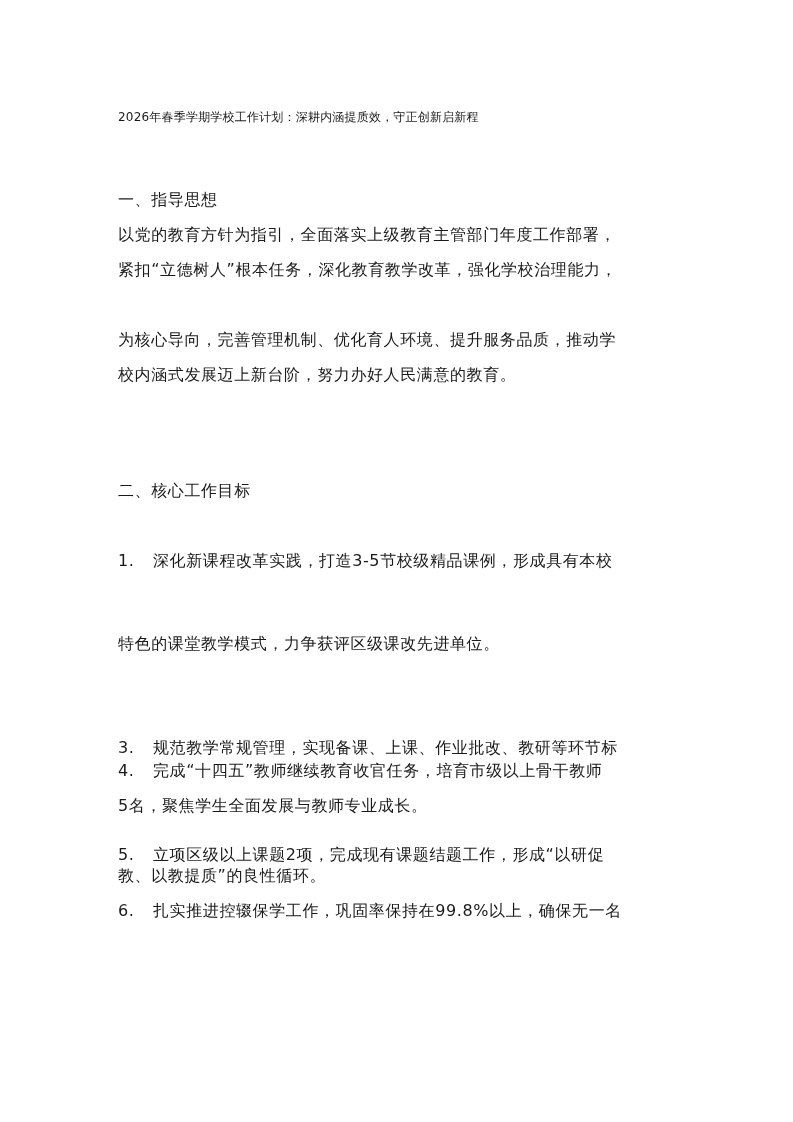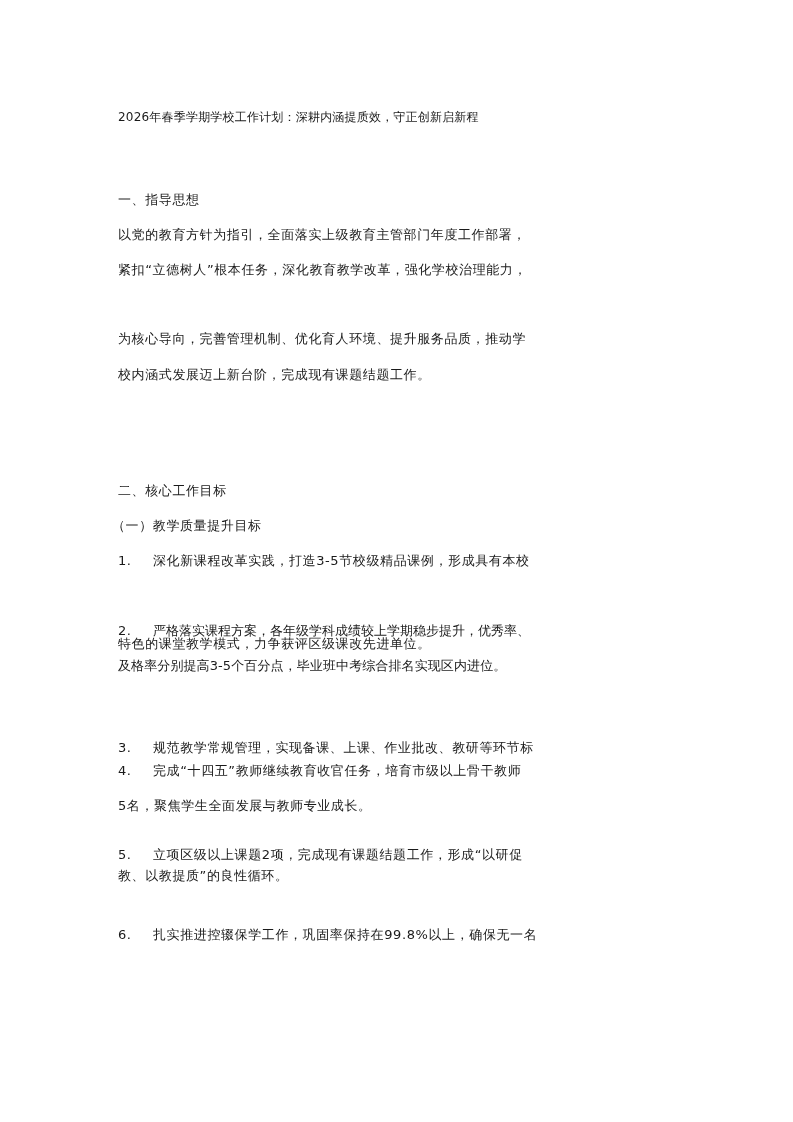--- a/index.html
+++ b/index.html
@@ -1,46 +1,43 @@
 <!DOCTYPE html>
 <html><head>
 <meta charset="utf-8">
 <style>
   html, body { margin: 0; padding: 0; background: #ffffff; }
   body { width: 793px; height: 1122px; position: relative; overflow: hidden;
          font-family: "DejaVu Sans", "Liberation Sans", sans-serif; color: #1a1a1a; }
   .page { position: absolute; left: 0; top: 0; width: 793px; height: 1122px; background: #fff; }
-  .line { position: absolute; left: 118px; width: 560px; font-size: 13px; line-height: 22px;
+  .line { position: absolute; left: 118px; width: 560px; font-size: 16px; line-height: 22px;
           white-space: nowrap; letter-spacing: 0.6px; }
   .title { letter-spacing: 0.2px; font-size: 12px; }
   .num { display: inline-block; width: 35px; }
 </style>
 </head>
 <body>
 
 <div class="page">
   <div class="line title" style="top:106px;">2026年春季学期学校工作计划：深耕内涵提质效，守正创新启新程</div>
 
   <div class="line" style="top:189px;">一、指导思想</div>
   <div class="line" style="top:224px;">以党的教育方针为指引，全面落实上级教育主管部门年度工作部署，</div>
   <div class="line" style="top:259px;">紧扣“立德树人”根本任务，深化教育教学改革，强化学校治理能力，</div>
-  <div class="line" style="top:329px;font-family:Liberation Mono, monospace;">为核心导向，完善管理机制、优化育人环境、提升服务品质，推动学</div>
-  <div class="line" style="top:364px;">校内涵式发展迈上新台阶，完成现有课题结题工作。</div>
+  <div class="line" style="top:329px;">为核心导向，完善管理机制、优化育人环境、提升服务品质，推动学</div>
+  <div class="line" style="top:364px;">校内涵式发展迈上新台阶，努力办好人民满意的教育。</div>
 
   <div class="line" style="top:480px;">二、核心工作目标</div>
-  <div class="line" style="top:515px;left:112px;">（一）教学质量提升目标</div>
 
   <div class="line" style="top:550px;"><span class="num">1.</span><span>深化新课程改革实践，打造3-5节校级精品课例，形成具有本校</span></div>
   <div class="line" style="top:585px;margin-top:48px;">特色的课堂教学模式，力争获评区级课改先进单位。</div>
 
-  <div class="line" style="top:620px;"><span class="num">2.</span><span style="letter-spacing:0;">严格落实课程方案，各年级学科成绩较上学期稳步提升，优秀率、</span></div>
-  <div class="line" style="top:655px;letter-spacing:0.1px;">及格率分别提高3-5个百分点，毕业班中考综合排名实现区内进位。</div>
 
   <div class="line" style="top:690px;margin-top:47px;"><span class="num">3.</span><span>规范教学常规管理，实现备课、上课、作业批改、教研等环节标</span></div>
 
   <div class="line" style="top:760px;"><span class="num">4.</span><span>完成“十四五”教师继续教育收官任务，培育市级以上骨干教师</span></div>
   <div class="line" style="top:795px;">5名，聚焦学生全面发展与教师专业成长。</div>
 
   <div class="line" style="top:844px;"><span class="num">5.</span><span>立项区级以上课题2项，完成现有课题结题工作，形成“以研促</span></div>
   <div class="line" style="top:865px;">教、以教提质”的良性循环。</div>
 
-  <div class="line" style="top:924px;"><span class="num">6.</span><span>扎实推进控辍保学工作，巩固率保持在99.8%以上，确保无一名</span></div>
+  <div class="line" style="top:900px;"><span class="num">6.</span><span>扎实推进控辍保学工作，巩固率保持在99.8%以上，确保无一名</span></div>
 </div>
 
 </body></html>

